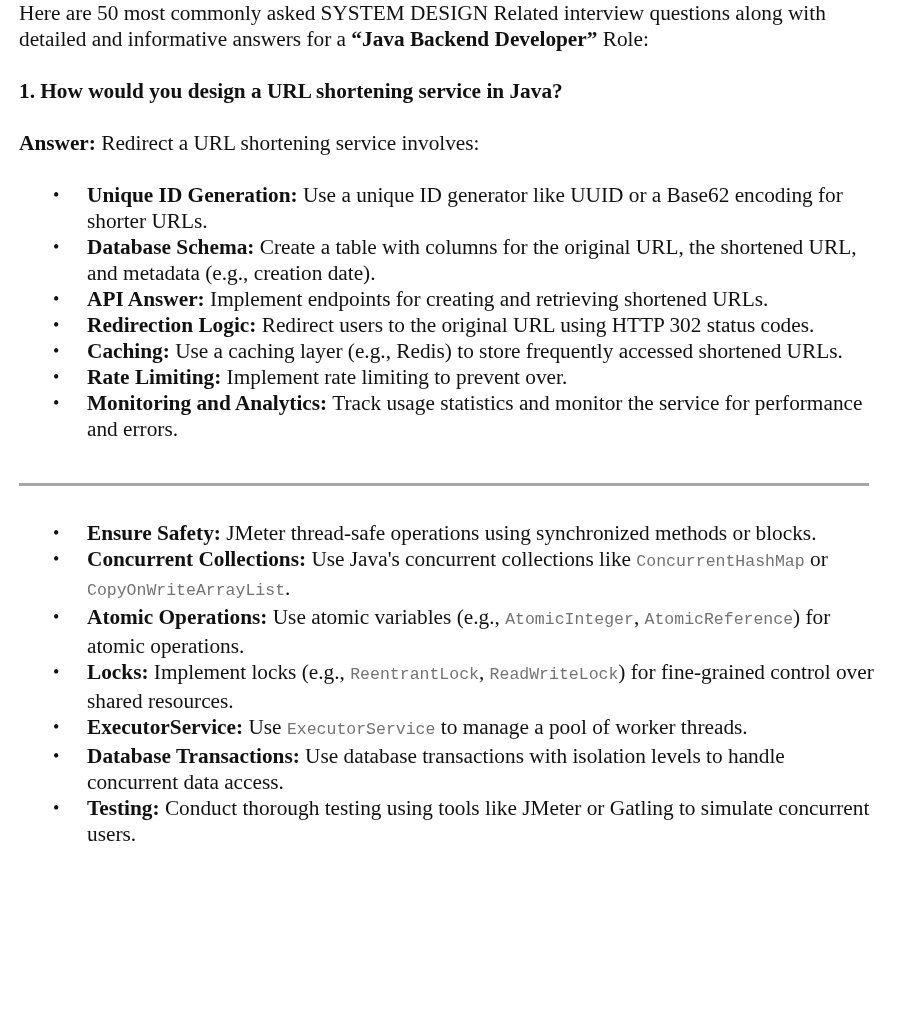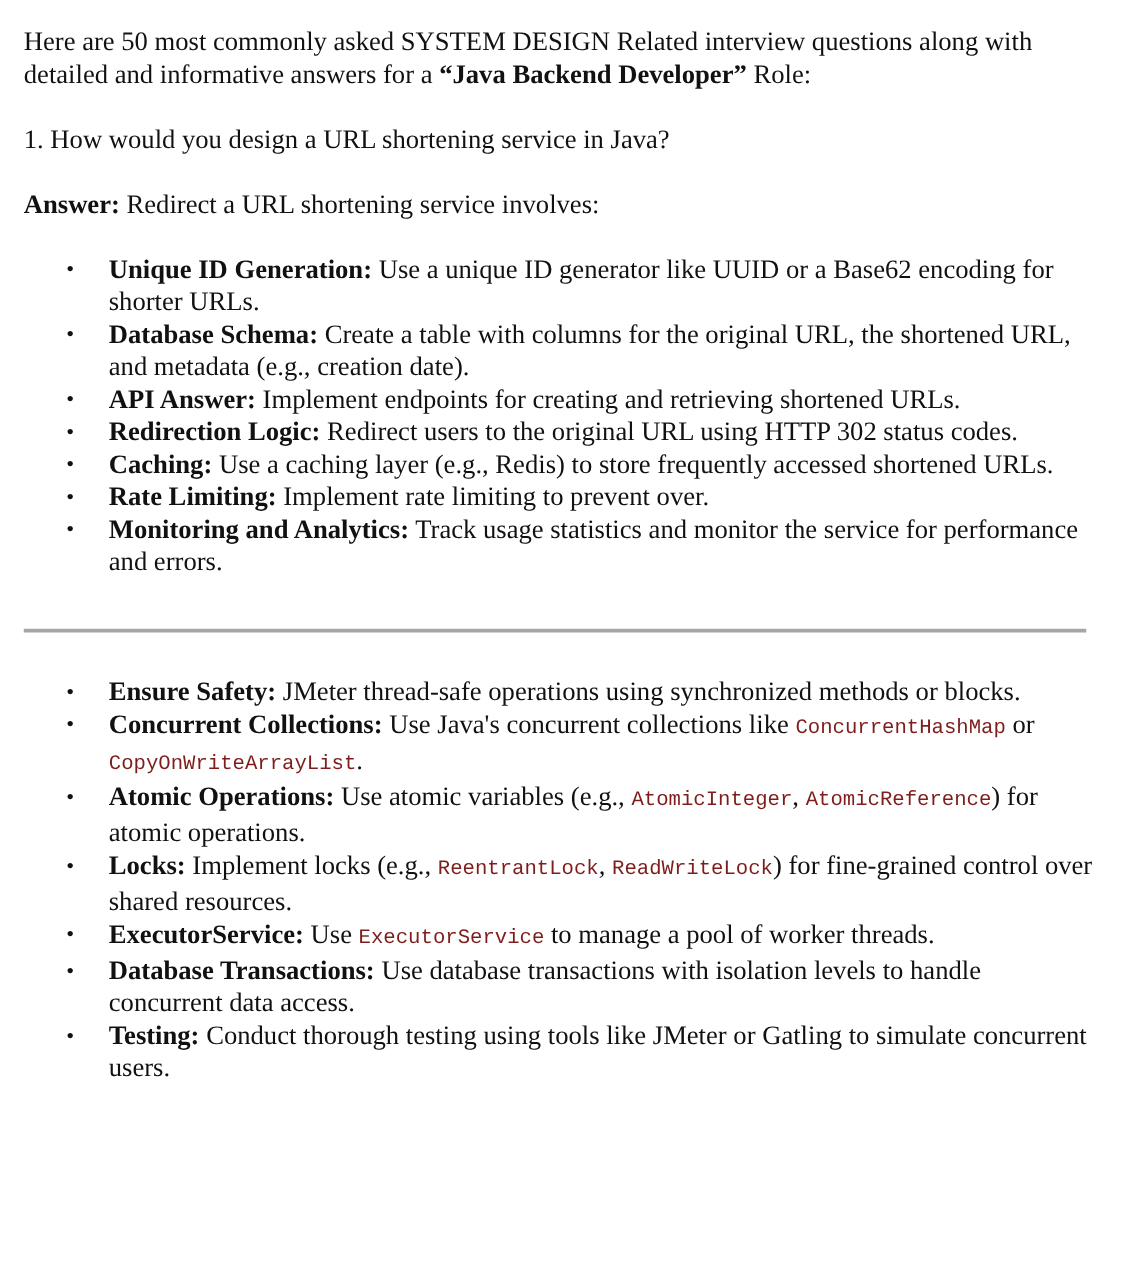--- a/index.html
+++ b/index.html
@@ -1,27 +1,27 @@
 <!DOCTYPE html>
 <html><head>
 <meta charset="utf-8">
 <style>
   html, body { margin: 0; padding: 0; background: #ffffff; }
   body { width: 911px; height: 1011px; overflow: hidden; position: relative;
          font-family: "Liberation Serif", serif; color: #111111; font-size: 21.3px; line-height: 26px; }
-  .page { position: absolute; left: 19px; top: 20px; width: 860px; }
+  .page { position: absolute; left: 19px; top: 0; width: 860px; }
   p { margin: 0; }
   .intro { margin-top: 0; }
-  .qhead { font-weight: normal; margin-top: 26px; }
+  .qhead { font-weight: bold; margin-top: 26px; }
   .ans { margin-top: 26px; }
   ul { margin: 26px 0 0 0; padding: 0 0 0 68px; list-style: none; }
   li { position: relative; }
   li .bullet { position: absolute; left: -34px; top: 0; font-size: 18px; }
   b { font-weight: bold; }
-  code { font-family: "Liberation Mono", monospace; font-size: 16.5px; color: #7f1d1d; }
+  code { font-family: "Liberation Mono", monospace; font-size: 16.5px; color: #737373; }
   hr.divider { border: none; height: 3px; background: #a6a6a6; margin: 41px 0 0 0; width: 850px; }
   .q2 { margin-top: 34px; }
 </style>
 </head>
 <body>
 
 <div class="page">
   <p class="intro"><span>Here are 50 most commonly asked SYSTEM DESIGN Related interview questions along with detailed and informative answers for a </span><b>“Java Backend Developer”</b><span> Role:</span></p>
 
   <section>

